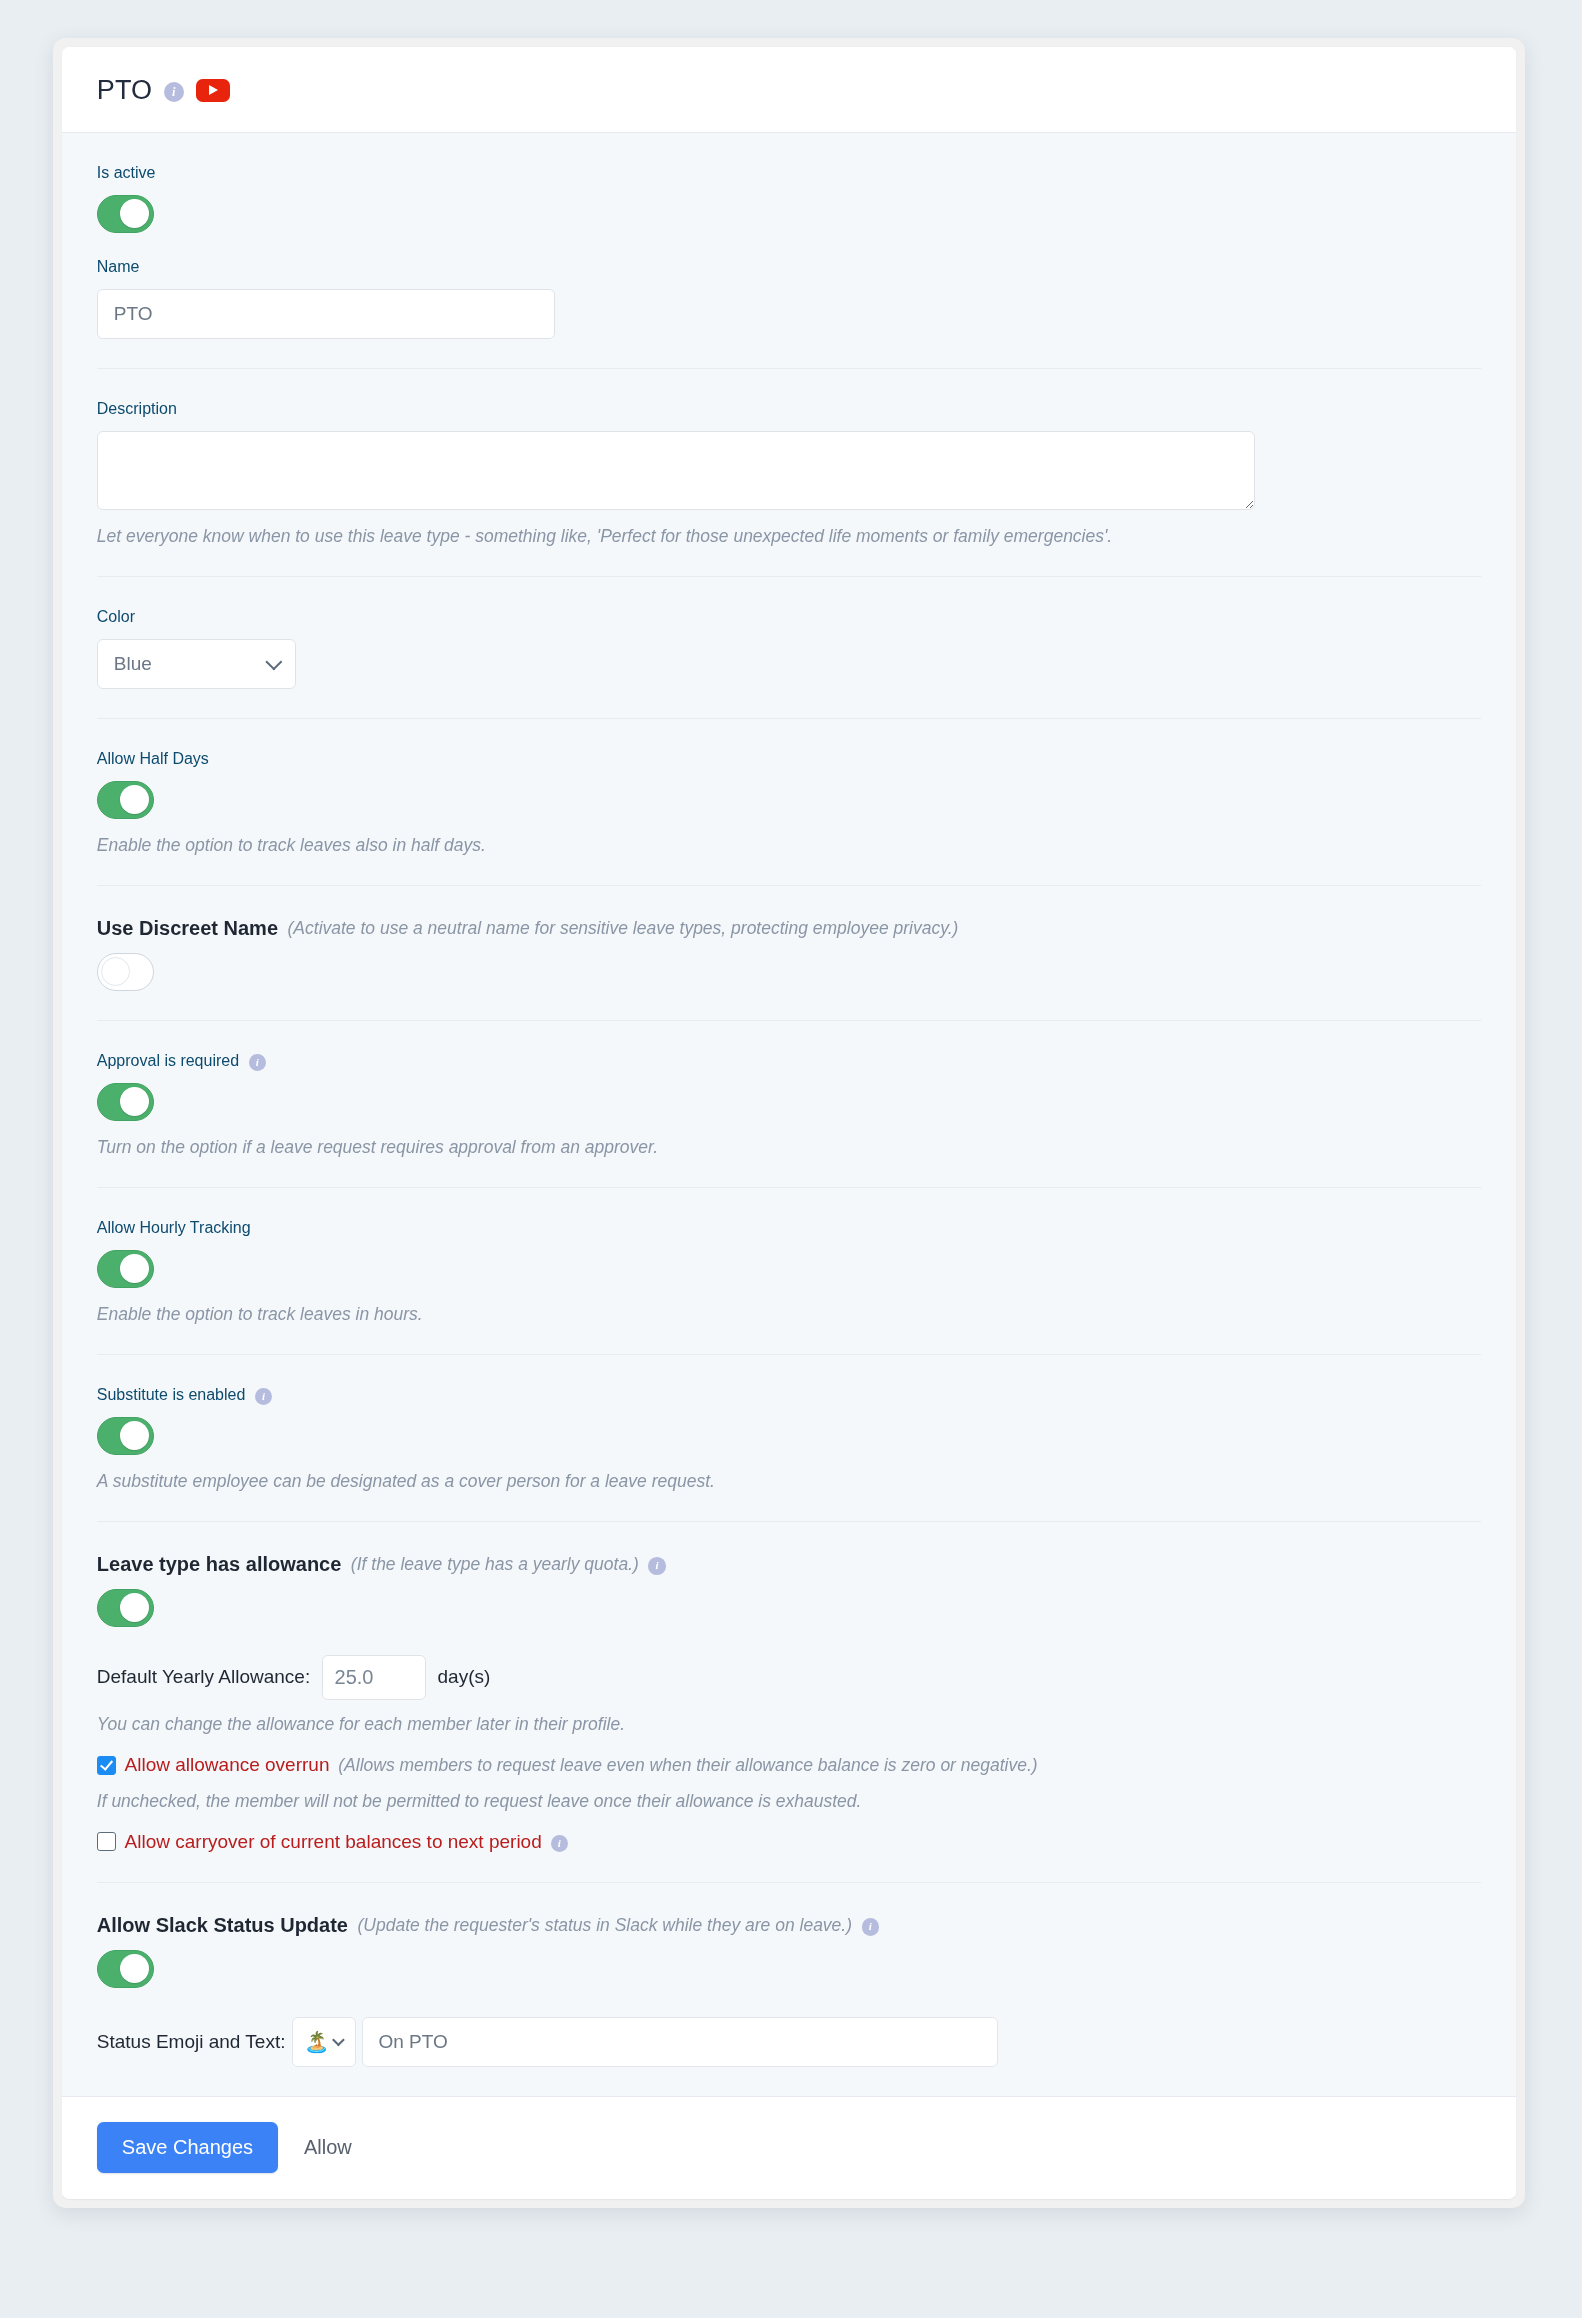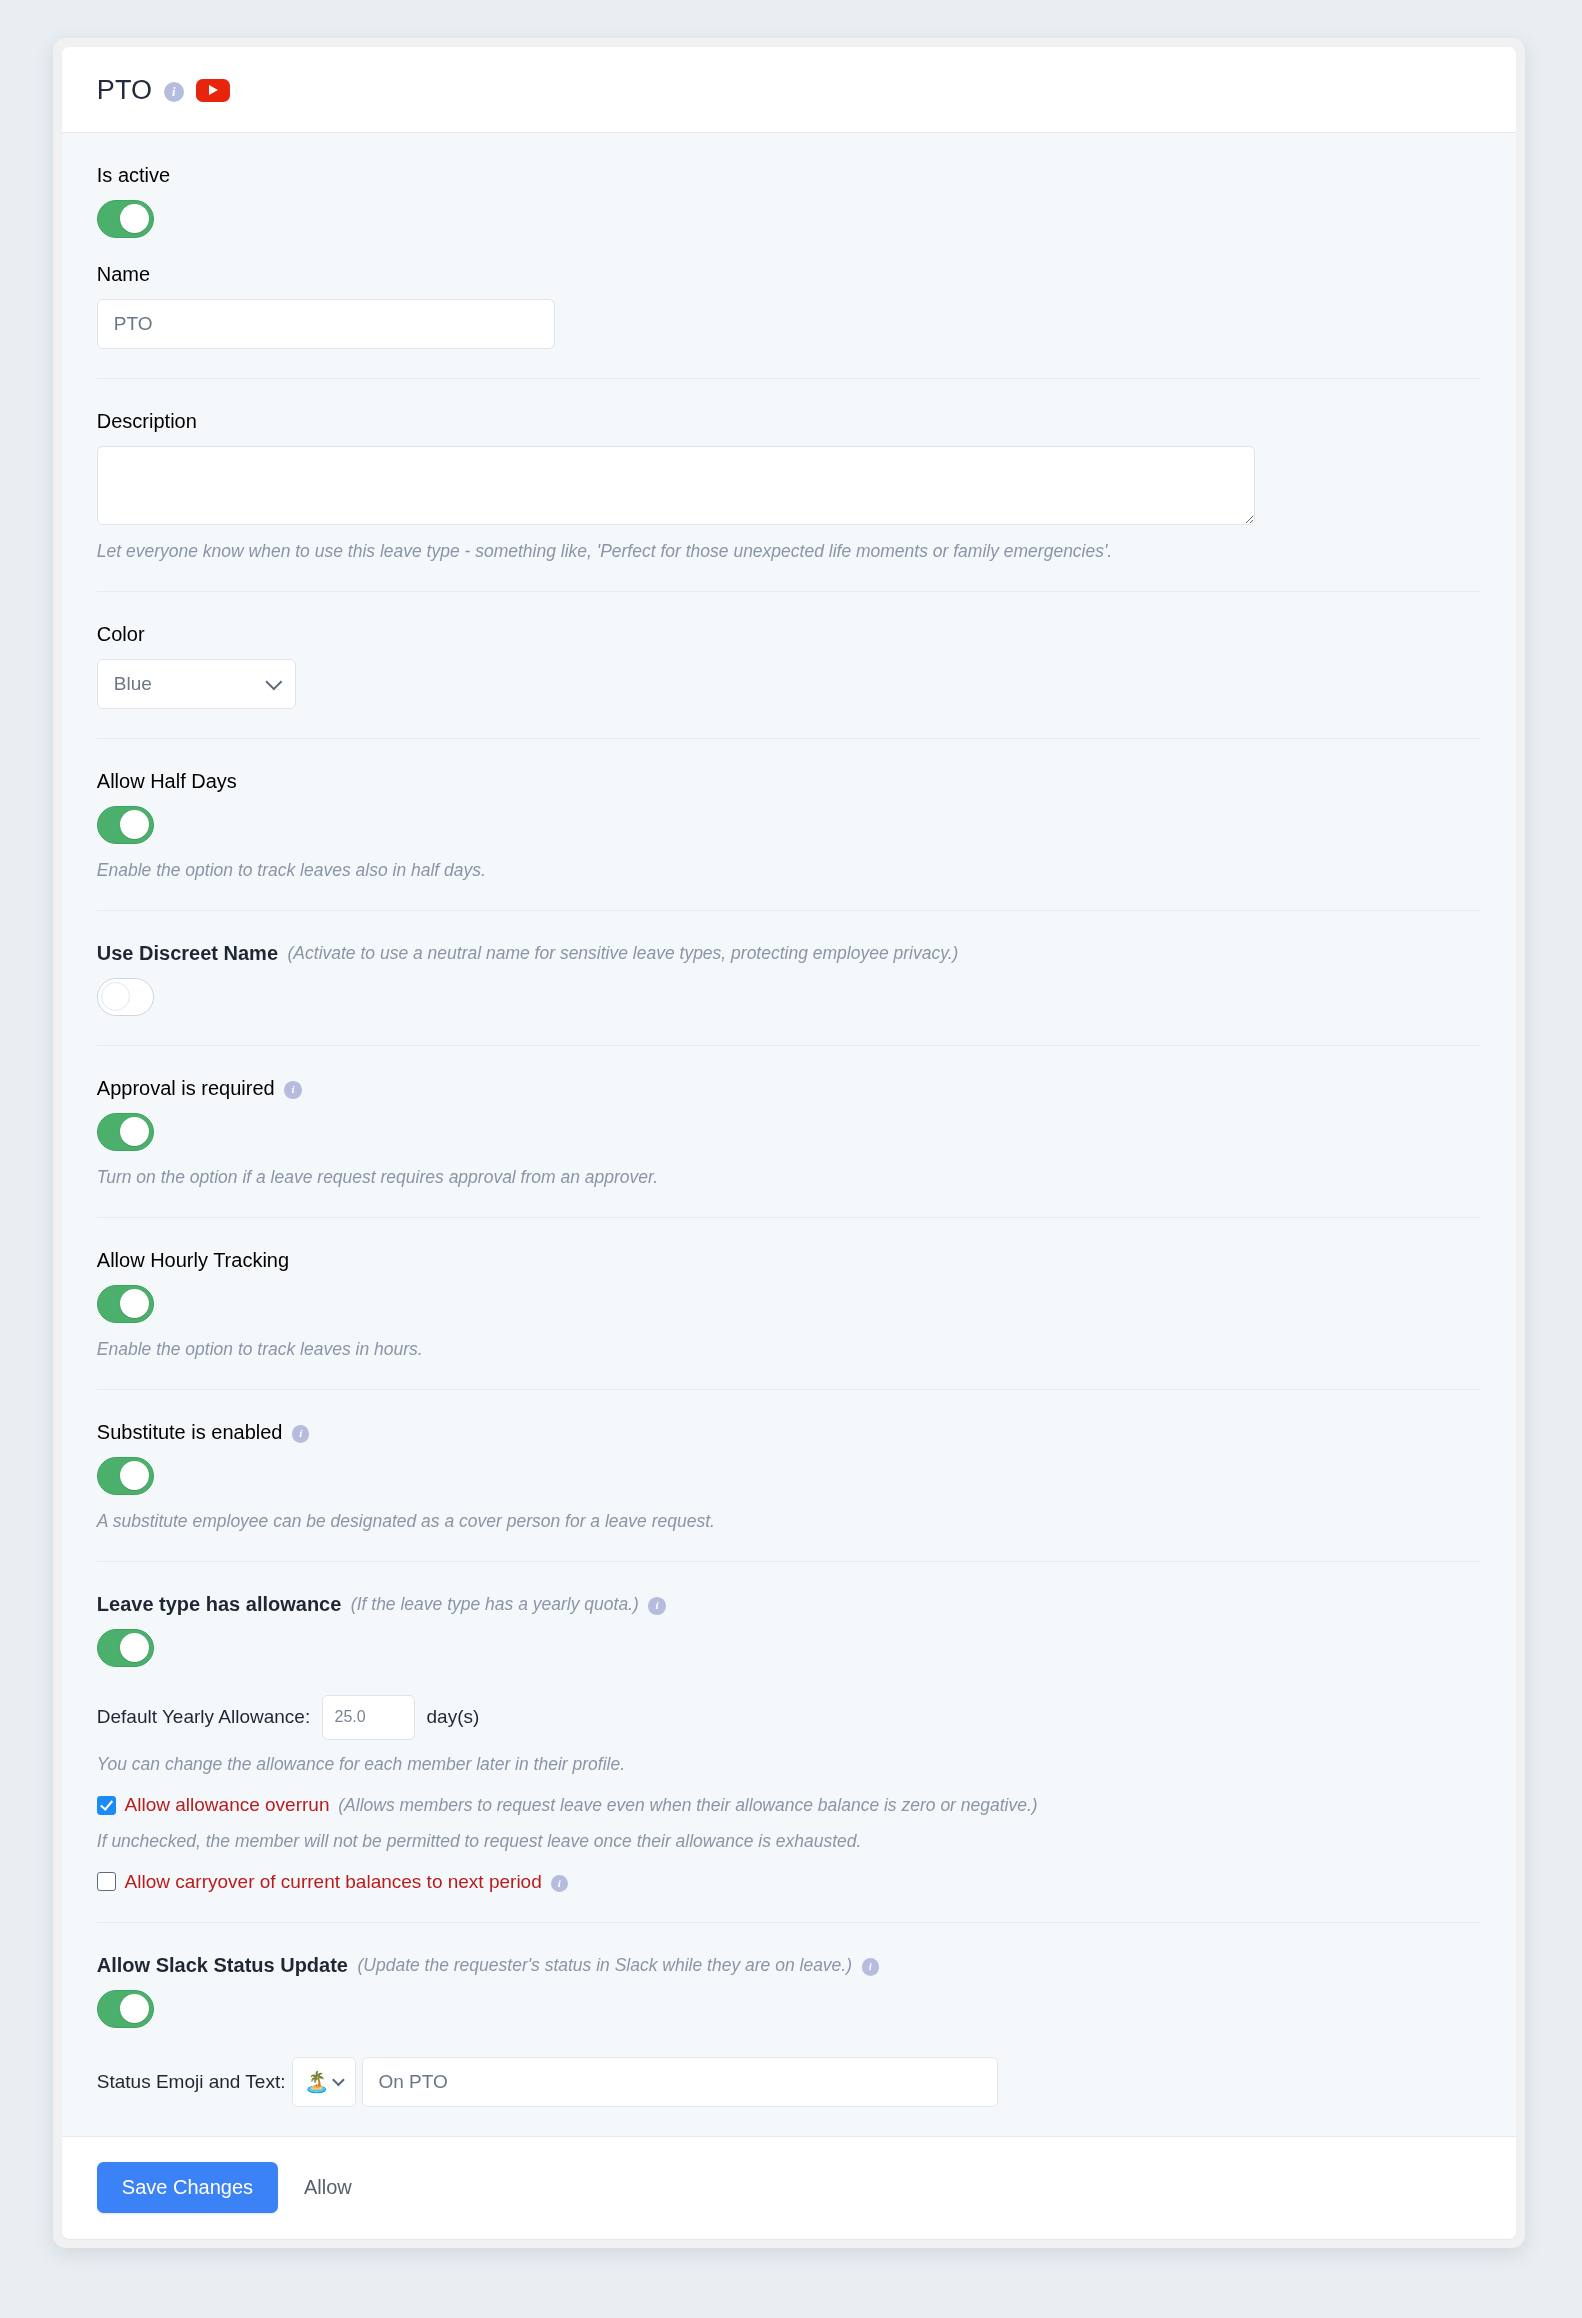--- a/index.html
+++ b/index.html
@@ -94,22 +94,22 @@
     padding: 0 35px;
   }
 
   .section {
     padding: 31px 0 29px 0;
     border-bottom: 1.5px solid #e8ecf1;
   }
   .section.last { border-bottom: none; }
 
   .field-label {
-    font-size: 20px;
-    color: #000000;
+    font-size: 16px;
+    color: #0c4a6e;
     margin-bottom: 13px;
     display: block;
     font-weight: 400;
   }
 
   .hint {
     font-size: 17.5px;
     color: #8a95a5;
     font-style: italic;
     margin-top: 16px;
@@ -259,26 +259,26 @@
   }
 
   .allow-row {
     display: flex;
     align-items: center;
     gap: 11.7px;
     margin-top: 28px;
   }
   .allow-label { font-size: 19px; color: #1f2733; }
   .allow-input {
-    width: 93px;
+    width: 104px;
     height: 45px;
     border: 1.5px solid #dfe3e8;
     border-radius: 5.8px;
     background: #ffffff;
-    font-size: 16px;
+    font-size: 20px;
     color: #7b8694;
     padding: 0 11.7px;
     font-family: "Liberation Sans", sans-serif;
     outline: none;
   }
   .sub-hint {
     font-size: 17.5px;
     color: #8a95a5;
     font-style: italic;
     margin-top: 14.6px;

